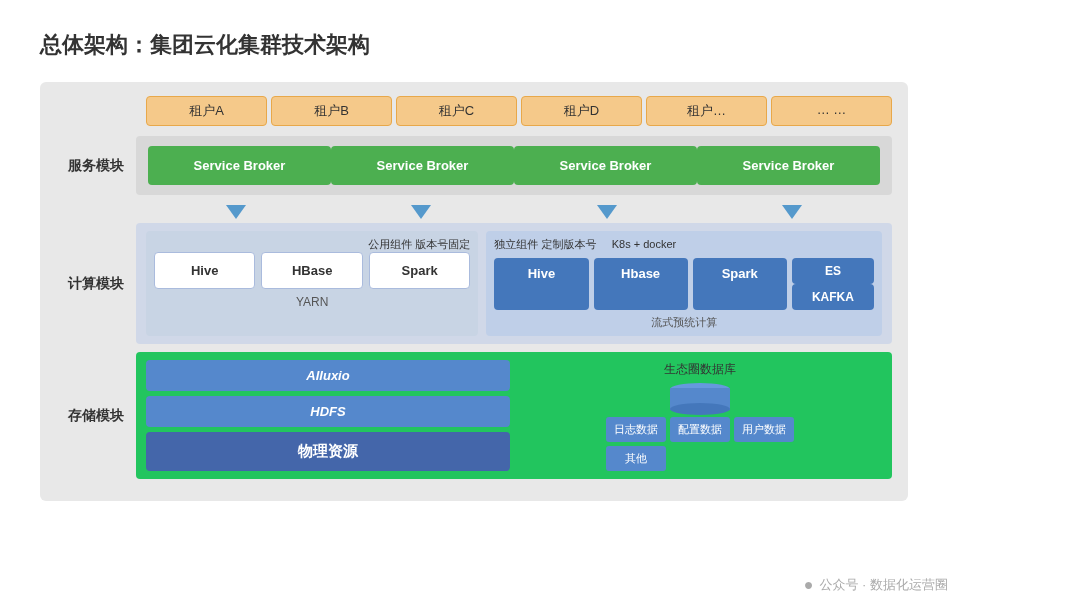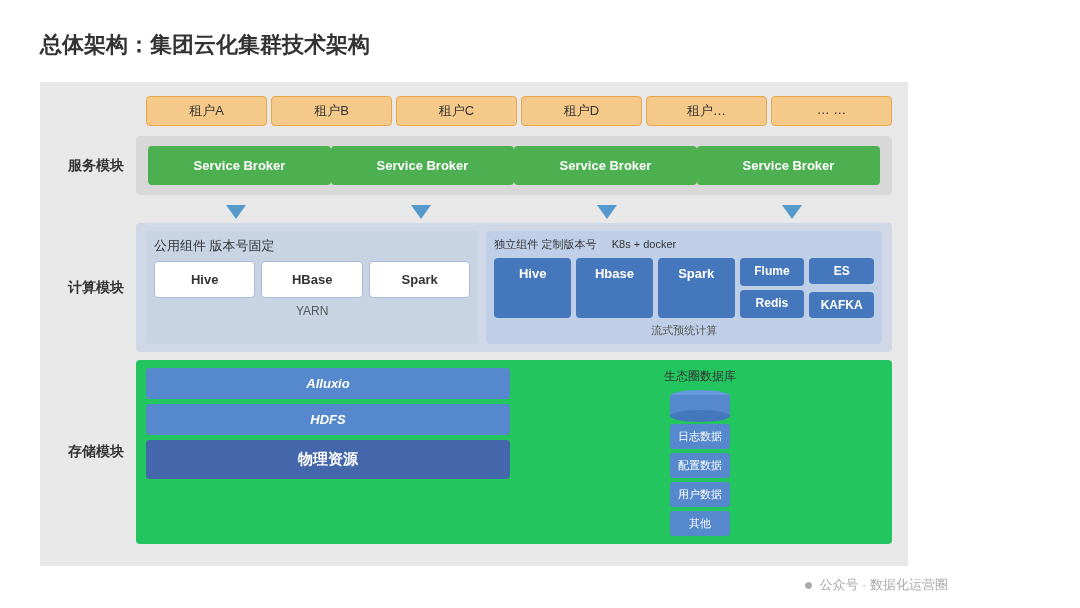--- a/index.html
+++ b/index.html
@@ -23,21 +23,21 @@
     .title {
       font-size: 22px;
       font-weight: bold;
       color: #333;
       margin-bottom: 22px;
     }
 
     .diagram {
       width: 100%;
       background: #e8e8e8;
-      border-radius: 0;
+      border-radius: 6px;
       padding: 14px 16px 14px 16px;
       position: relative;
     }
 
     
     .tenant-row {
       display: flex;
       align-items: center;
       margin-bottom: 10px;
       gap: 0;
@@ -149,24 +149,23 @@
     
     .compute-left {
       flex: 1;
       background: #c8d4e4;
       border-radius: 4px;
       padding: 6px 8px;
       position: relative;
     }
 
     .compute-left-header {
-      font-size: 13px;
-      color: #333;
-      text-align: left;
-      margin-bottom: 6px;
+      font-size: 11px;
+      color: #333;
+      text-align: right;
     }
 
     .compute-left-boxes {
       display: flex;
       gap: 6px;
       margin-bottom: 6px;
     }
 
     .compute-box-white {
       background: #ffffff;
@@ -292,21 +291,21 @@
 
     .eco-db-label {
       font-size: 12px;
       color: #333;
       margin-bottom: 5px;
       text-align: left;
     }
 
     .eco-db-grid {
       display: grid;
-      grid-template-columns: 1fr;
+      grid-template-columns: 1fr 1fr 1fr;
       gap: 4px;
     }
 
     .eco-db-box {
       background: #5588cc;
       color: white;
       font-size: 11px;
       text-align: center;
       padding: 5px 8px;
       border-radius: 3px;
@@ -424,25 +423,21 @@
         <div class="compute-right">
           <div class="compute-right-header">
             <span>独立组件 定制版本号</span>
             &nbsp;&nbsp;&nbsp;
             <span>K8s + docker</span>
           </div>
           <div class="compute-right-boxes-row1">
             <div class="compute-box-blue">Hive</div>
             <div class="compute-box-blue">Hbase</div>
             <div class="compute-box-blue">Spark</div>
-            <div style="flex:1; display:flex; flex-direction:column; gap:4px;">
-              <div class="compute-box-small">Flume</div>
-              <div class="compute-box-small">Redis</div>
-            </div>
-            <div style="flex:1; display:flex; flex-direction:column; gap:8px;">
+            <div style="flex:1; display:flex; flex-direction:column; gap:0;">
               <div class="compute-box-small">ES</div>
               <div class="compute-box-small">KAFKA</div>
             </div>
           </div>
           <div class="stream-label">流式预统计算</div>
         </div>
 
       </div>
     </div>
 

